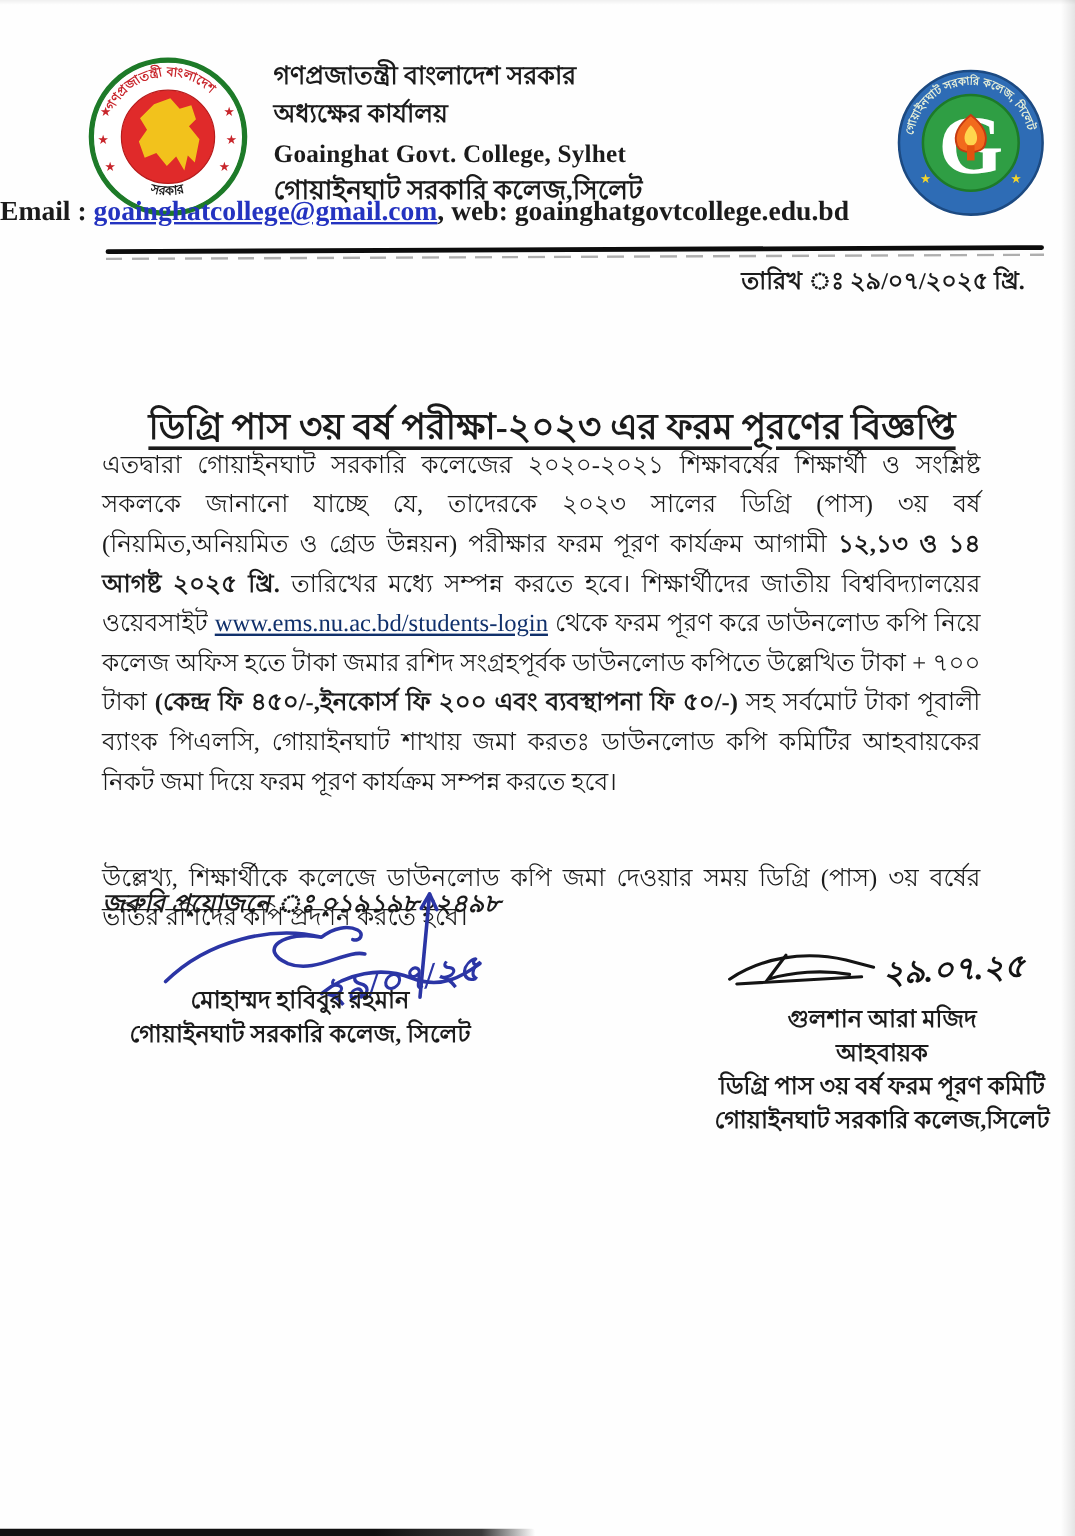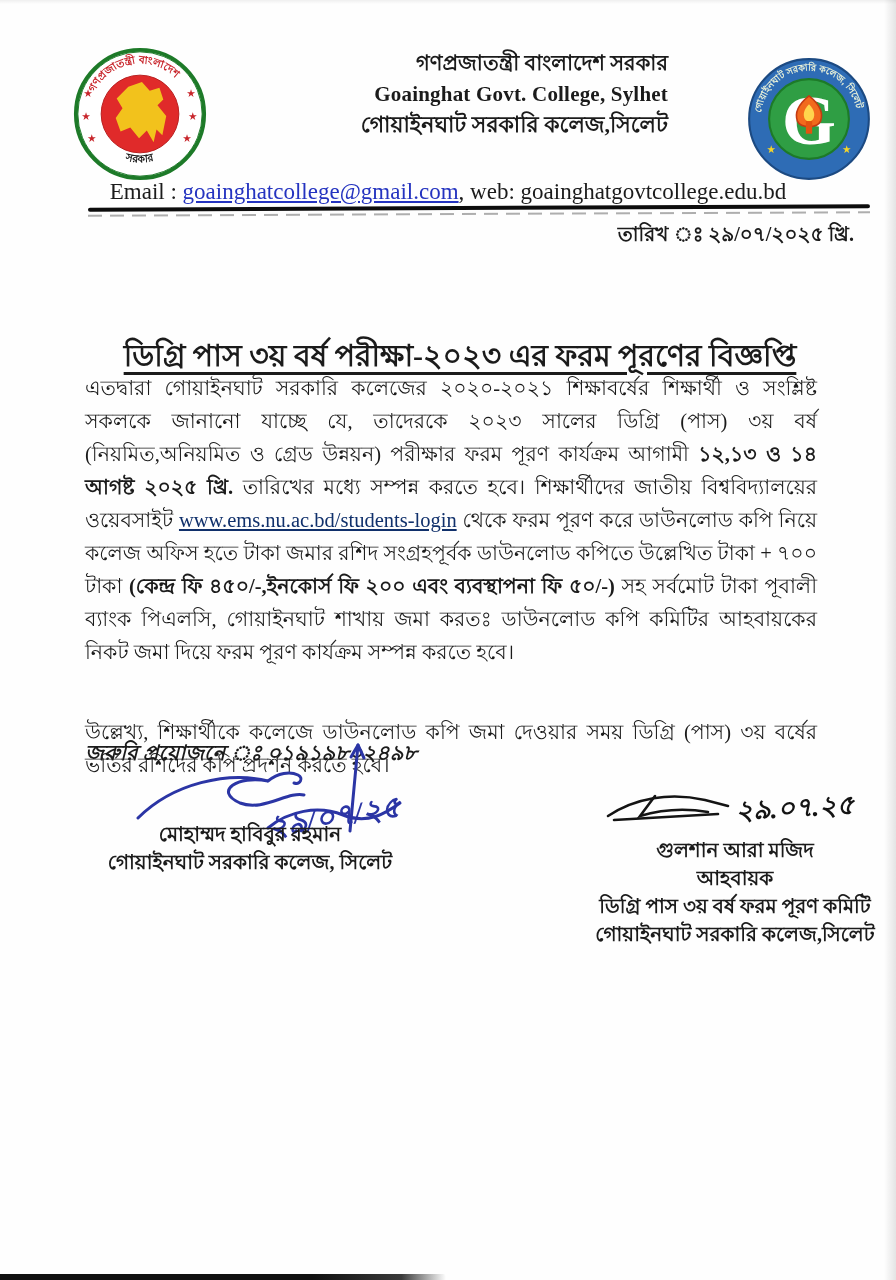--- a/index.html
+++ b/index.html
@@ -4,27 +4,27 @@
 <style>
   html,body{margin:0;padding:0;background:#e9e9e9;}
   .page{
     position:relative; width:896px; height:1280px; margin:0 auto;
     background:#fefefe; overflow:hidden; color:#1b1b1b;
     font-family:"Liberation Serif", serif;
   }
   
   .logo-left{position:absolute; left:72px; top:46px; width:136px; height:136px;}
   .logo-right{position:absolute; left:746px; top:56px; width:126px; height:126px;}
-  .head-center{position:absolute; left:228px; top:48px; width:440px; text-align:right;}
+  .head-center{position:absolute; left:228px; top:48px; width:440px; text-align:left;}
   .head-line1{font-size:21px; font-weight:bold; line-height:30px;}
   .head-line2{font-size:21px; font-weight:bold; line-height:34px;}
   .head-line3{font-size:21px; font-weight:bold; line-height:32px; letter-spacing:.2px;}
   .head-line4{font-size:22px; font-weight:bold; line-height:30px;}
-  .email-line{position:absolute; top:163px; left:0; width:100%; text-align:center;
-    font-size:23px; font-weight:400;margin-top:16px;}
+  .email-line{position:absolute; top:163px; left:0; width:100%; 
+    font-size:23px; font-weight:700;}
   .email-link{color:#2433c0; text-decoration:underline; cursor:pointer;}
   .rule{position:absolute; top:206px; left:88px; width:782px; height:9px; transform:rotate(-.25deg);}
   .rule .bar{height:4px; background:#0c0c0c; border-radius:2px;}
   .rule .echo{height:2px; margin-top:3px; background:repeating-linear-gradient(90deg,#9a9a9a 0 14px,transparent 14px 22px); opacity:.8;}
   .date-line{position:absolute; top:219px; right:42px; font-size:20px; font-weight:bold;}
   
   .title{position:absolute; top:320px; left:0; width:100%; margin:12px; text-align:center;
     font-size:30px; font-weight:bold; text-decoration:underline; text-underline-offset:6px;}
   .para{position:absolute; left:85px; width:732px; margin:0; text-align:justify;
     font-size:20.5px; line-height:33px;}
@@ -94,20 +94,21 @@
       <rect x="57" y="62" width="6" height="12" fill="#e25310"></rect>
     </g>
     <g fill="#f5d52a" font-size="10">
       <text x="20" y="92">★</text>
         <text x="92" y="92">★</text>
     </g>
   </svg>
 
   <div class="head-center">
     <div class="head-line1">গণপ্রজাতন্ত্রী বাংলাদেশ সরকার</div>
+    <div class="head-line2">অধ্যক্ষের কার্যালয়</div>
     <div class="head-line3">Goainghat Govt. College, Sylhet</div>
     <div class="head-line4">গোয়াইনঘাট সরকারি কলেজ,সিলেট</div>
   </div>
 
   <div class="email-line">
     <span>Email : </span><a class="email-link">goainghatcollege@gmail.com</a><span>, web: goainghatgovtcollege.edu.bd</span>
   </div>
 
   <div class="rule">
     <div class="bar"></div>

